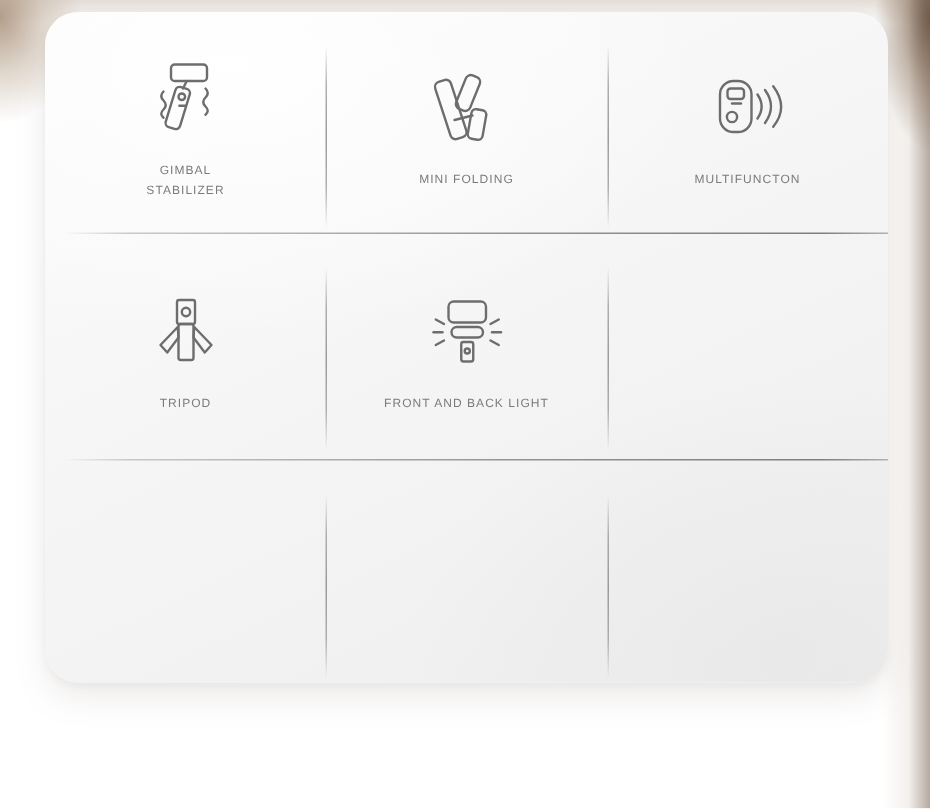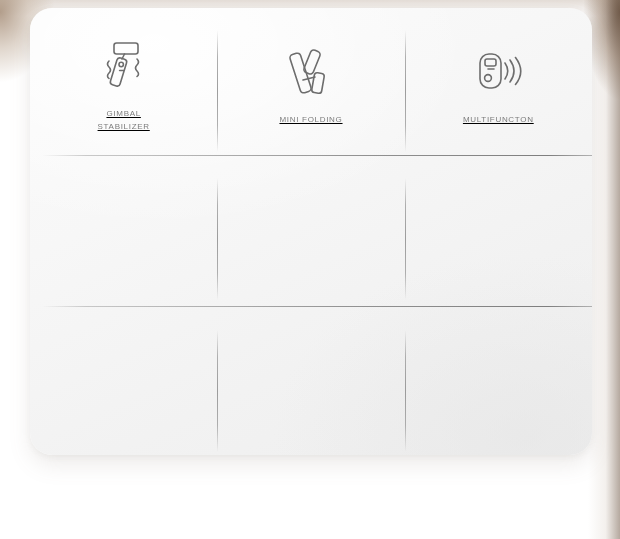--- a/index.html
+++ b/index.html
@@ -63,21 +63,20 @@
     pointer-events:none;
   }
 
   
   #feature-grid {
     position:absolute; inset:0;
     display:grid;
     grid-template-columns:1fr 1fr 1fr;
     grid-template-rows:1fr 1fr 1fr;
     z-index:2;
-    text-decoration:underline;
   }
   .feature-cell {
     position:relative;
     display:flex;
     flex-direction:column;
     align-items:center;
     justify-content:center;
   }
   .cell-icon {
     height:62px;
@@ -184,19 +183,52 @@
             <path d="M41 17 q8 11 0 22"></path>
             <path d="M46.5 14.5 q10.5 14 0 27"></path>
           </svg>
         </div>
         <div class="cell-label">
           <div>MULTIFUNCTON</div>
         </div>
       </div>
 
 
-
+      <div class="feature-cell">
+        <div class="cell-icon">
+          <svg width="58" height="58" viewBox="0 0 58 58" fill="none" stroke="#6d6d6d" stroke-width="1.6" stroke-linecap="round" stroke-linejoin="round">
+            <rect x="23" y="8" width="12" height="16" rx="1.5"></rect>
+            <circle cx="29" cy="16" r="2.8"></circle>
+            <rect x="24" y="24" width="10" height="24" rx="1.5"></rect>
+            <path d="M23.5 26 L12 38 L16.5 43 L24 33 Z"></path>
+            <path d="M34.5 26 L46 38 L41.5 43 L34 33 Z"></path>
+          </svg>
+        </div>
+        <div class="cell-label">
+          <div>TRIPOD</div>
+        </div>
+      </div>
+
+      <div class="feature-cell">
+        <div class="cell-icon">
+          <svg width="58" height="58" viewBox="0 0 58 58" fill="none" stroke="#6d6d6d" stroke-width="1.6" stroke-linecap="round" stroke-linejoin="round">
+            <rect x="17" y="9" width="25" height="14" rx="3.5"></rect>
+            <rect x="19" y="26" width="21" height="7" rx="3.5"></rect>
+            <rect x="25.5" y="36" width="8" height="13" rx="1.5"></rect>
+            <circle cx="29.5" cy="42" r="1.7"></circle>
+            <path d="M14 24 L8.5 21"></path>
+            <path d="M13 29.5 L7 29.5"></path>
+            <path d="M14 35 L8.5 38"></path>
+            <path d="M45 24 L50.5 21"></path>
+            <path d="M46 29.5 L52 29.5"></path>
+            <path d="M45 35 L50.5 38"></path>
+          </svg>
+        </div>
+        <div class="cell-label">
+          <div>FRONT AND BACK LIGHT</div>
+        </div>
+      </div>
 
 
 
     </div>
   </div>
 </div>
 
 </body></html>

